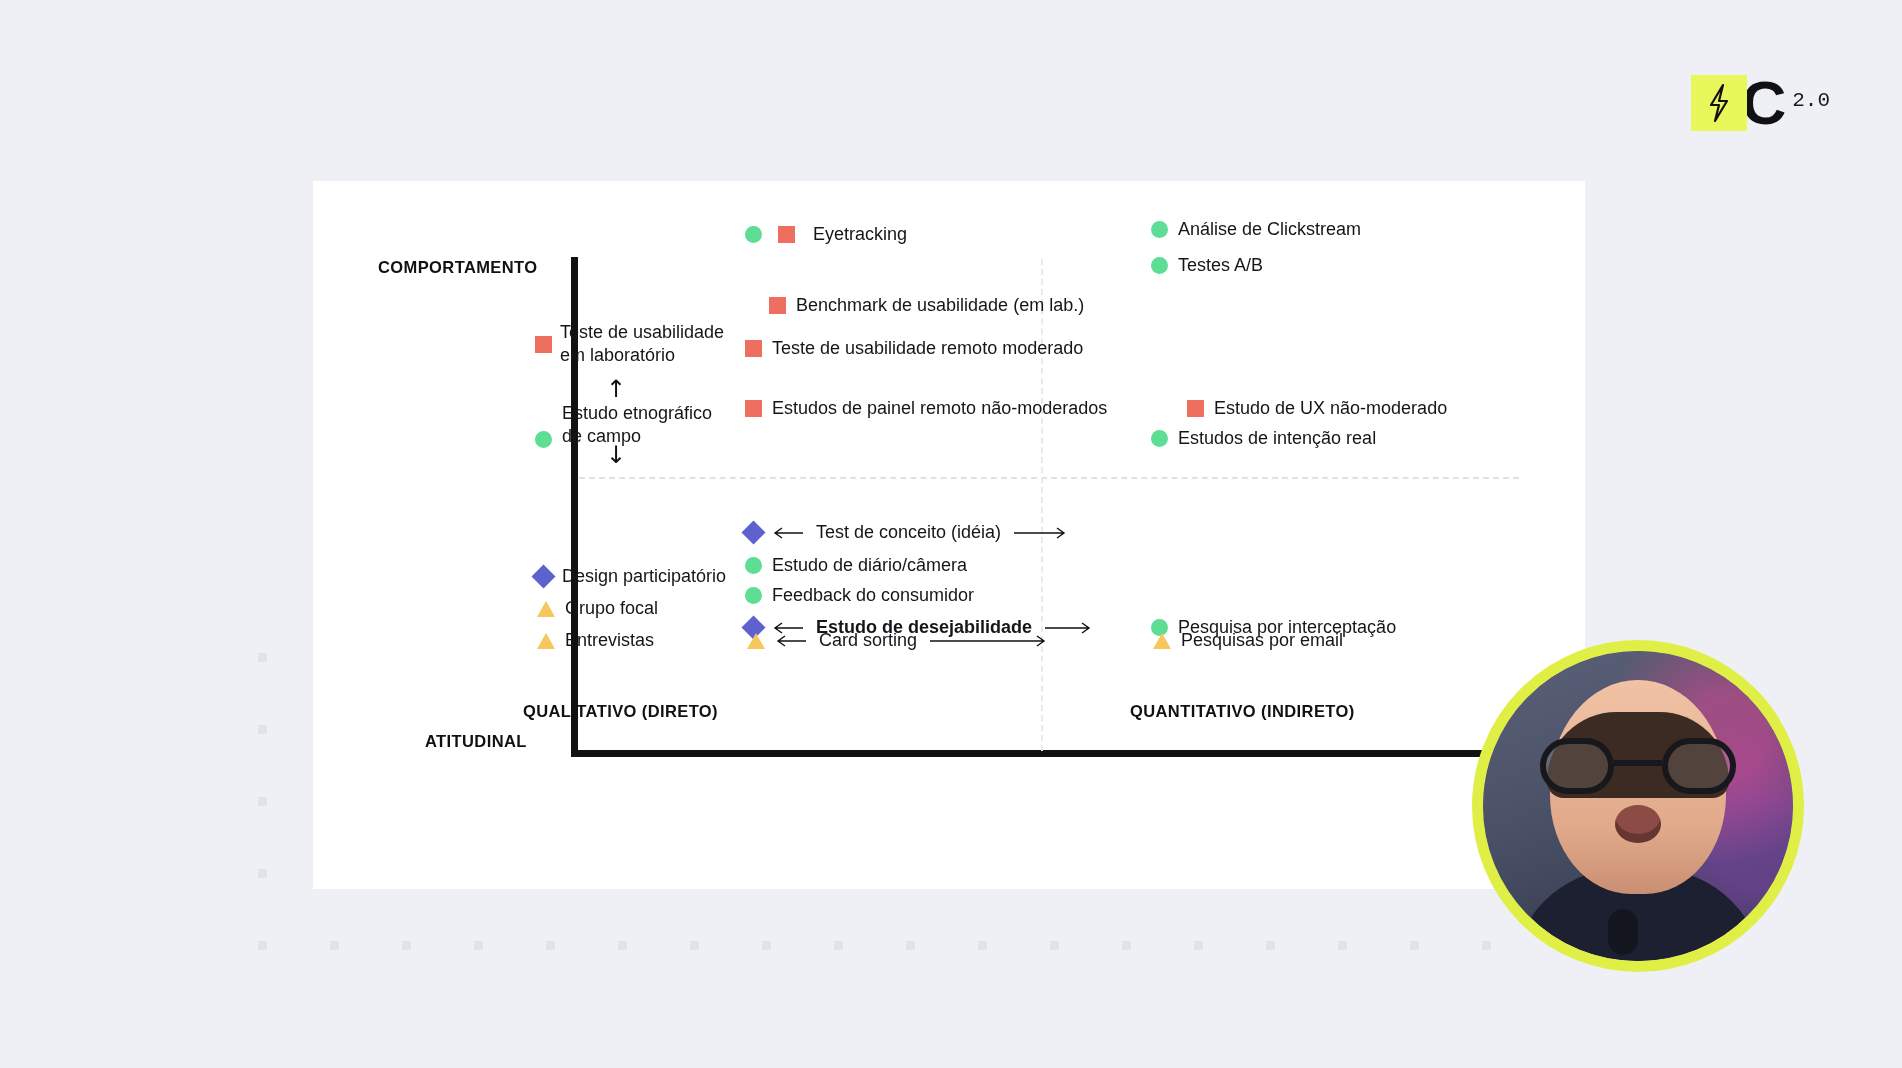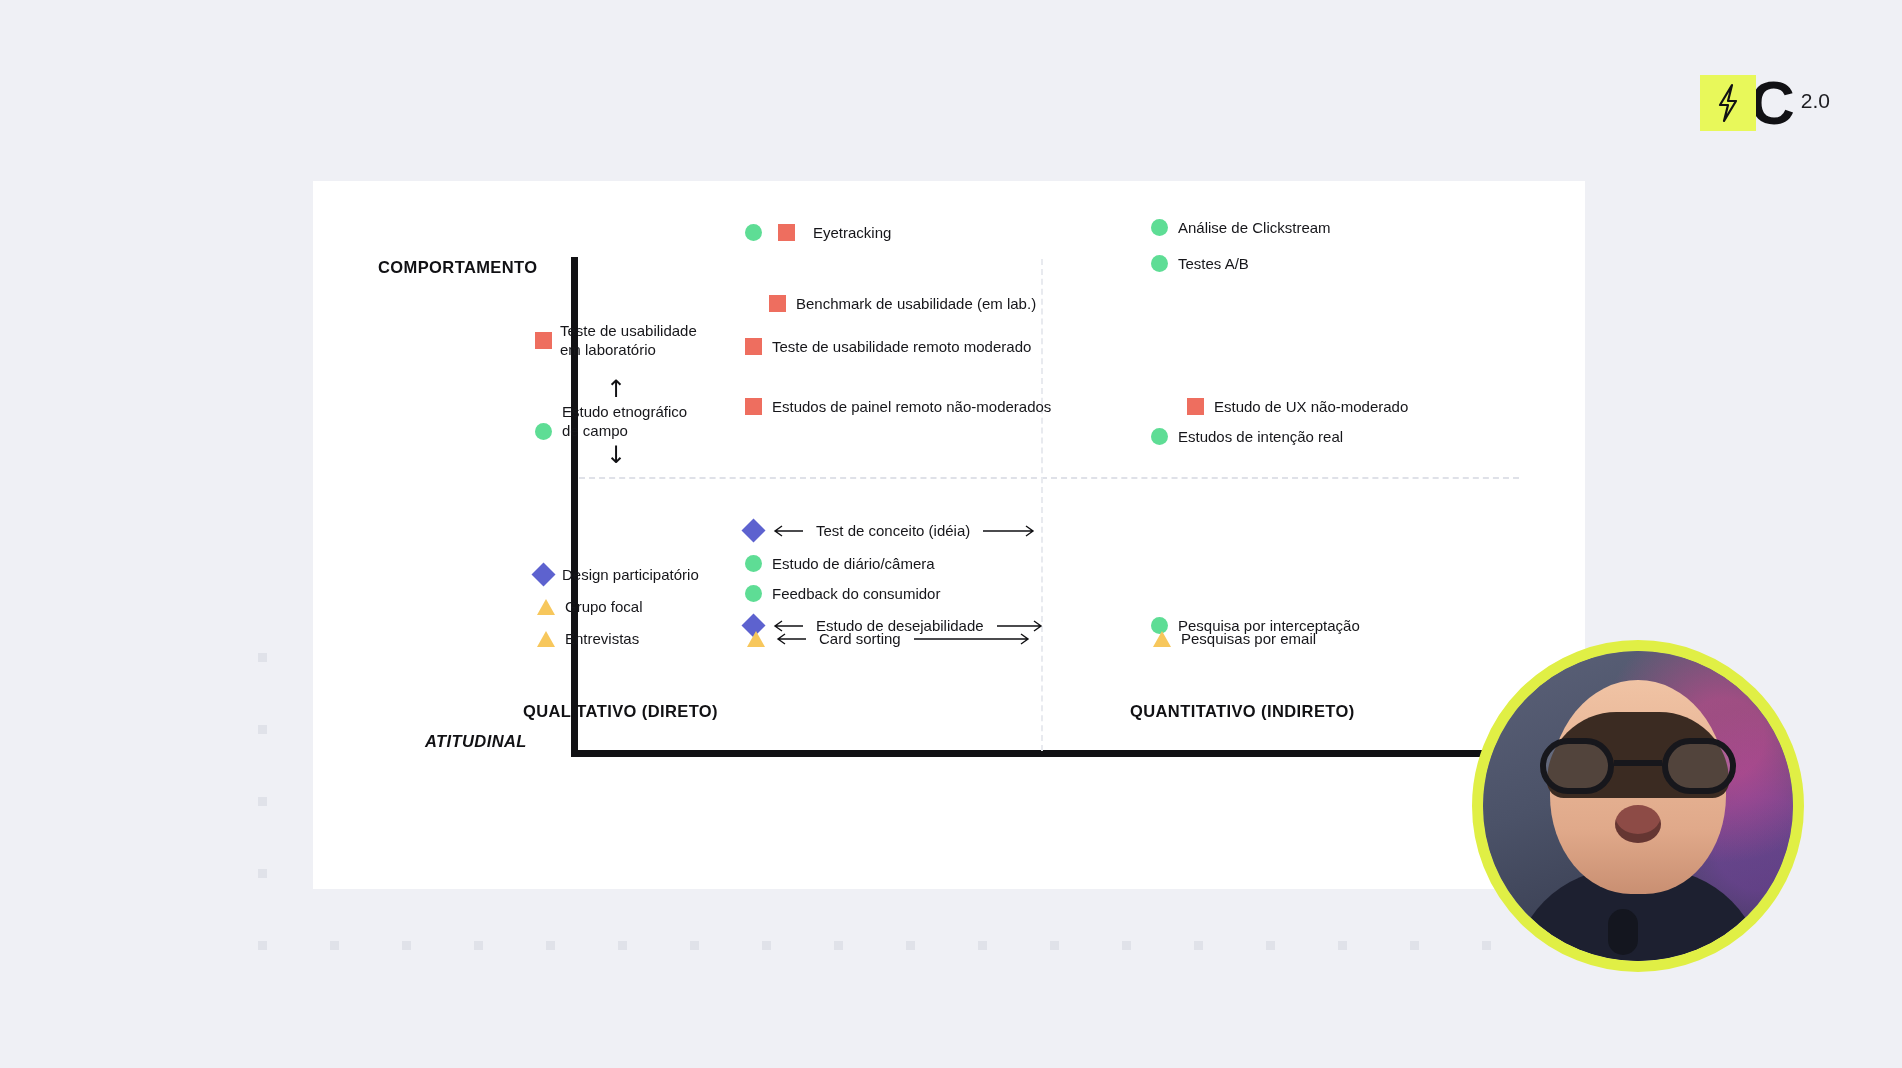--- a/index.html
+++ b/index.html
@@ -59,20 +59,21 @@
     letter-spacing: -2px;
     font-family: "Liberation Sans", sans-serif;
   }
   .logo-version {
     margin-left: 8px;
     font-size: 21px;
     font-weight: 400;
     color: #1c1c20;
     align-self: flex-start;
     margin-top: 14px;
+    font-family: Liberation Mono, monospace;
   }
 
   
   .card {
     position: absolute;
     left: 313px;
     top: 181px;
     width: 1272px;
     height: 708px;
     background: #ffffff;
@@ -119,21 +120,21 @@
 
   .axis-label {
     position: absolute;
     font-weight: 700;
     font-size: 16.5px;
     letter-spacing: 0.4px;
     color: #111114;
     white-space: nowrap;
   }
   .label-comportamento { left: 65px;  top: 77px; }
-  .label-atitudinal    { left: 112px; top: 551px; font-style: italic; }
+  .label-atitudinal    { left: 112px; top: 551px; }
   .label-qualitativo   { left: 210px; top: 521px; }
   .label-quantitativo  { left: 817px; top: 521px; }
 
   
   .ctx-arrow {
     position: absolute;
     font-size: 24px;
     line-height: 1;
     color: #111114;
     font-family: "DejaVu Sans", sans-serif;
@@ -173,21 +174,21 @@
 
   
   .item {
     position: absolute;
     display: flex;
     align-items: center;
     gap: 10px;
     white-space: nowrap;
   }
   .item-label {
-    font-size: 15px;
+    font-size: 18px;
     color: #16161a;
     line-height: 1.28;
     white-space: pre-line;
     font-family: "Liberation Sans", sans-serif;
   }
   .arrow-left, .arrow-right {
     display: inline-flex;
     align-items: center;
     color: #111114;
     flex: 0 0 auto;
@@ -416,21 +417,21 @@
     <div class="item" style="left:432px; top:373px;">
       <span class="marker m-circle"></span>
       <span class="item-label">Estudo de diário/câmera</span>
     </div>
 
     <div class="item" style="left:432px; top:403px;">
       <span class="marker m-circle"></span>
       <span class="item-label">Feedback do consumidor</span>
     </div>
 
-    <div class="item" style="left:432px; top:435px;">
+    <div class="item" style="left:432px; top:435px;font-weight:bold;">
       <span class="marker m-diamond"></span>
       <span class="arrow-left">
         <svg width="32" height="12" viewBox="0 0 32 12">
             <path d="M31 6 H3 M10 1 L3 6 L10 11" fill="none" stroke="#111114" stroke-width="1.4"></path>
           </svg>
       </span>
       <span class="item-label">Estudo de desejabilidade</span>
       <span class="arrow-right">
         <svg width="48" height="12" viewBox="0 0 48 12">
             <path d="M1 6 H45 M38 1 L45 6 L38 11" fill="none" stroke="#111114" stroke-width="1.4"></path>

